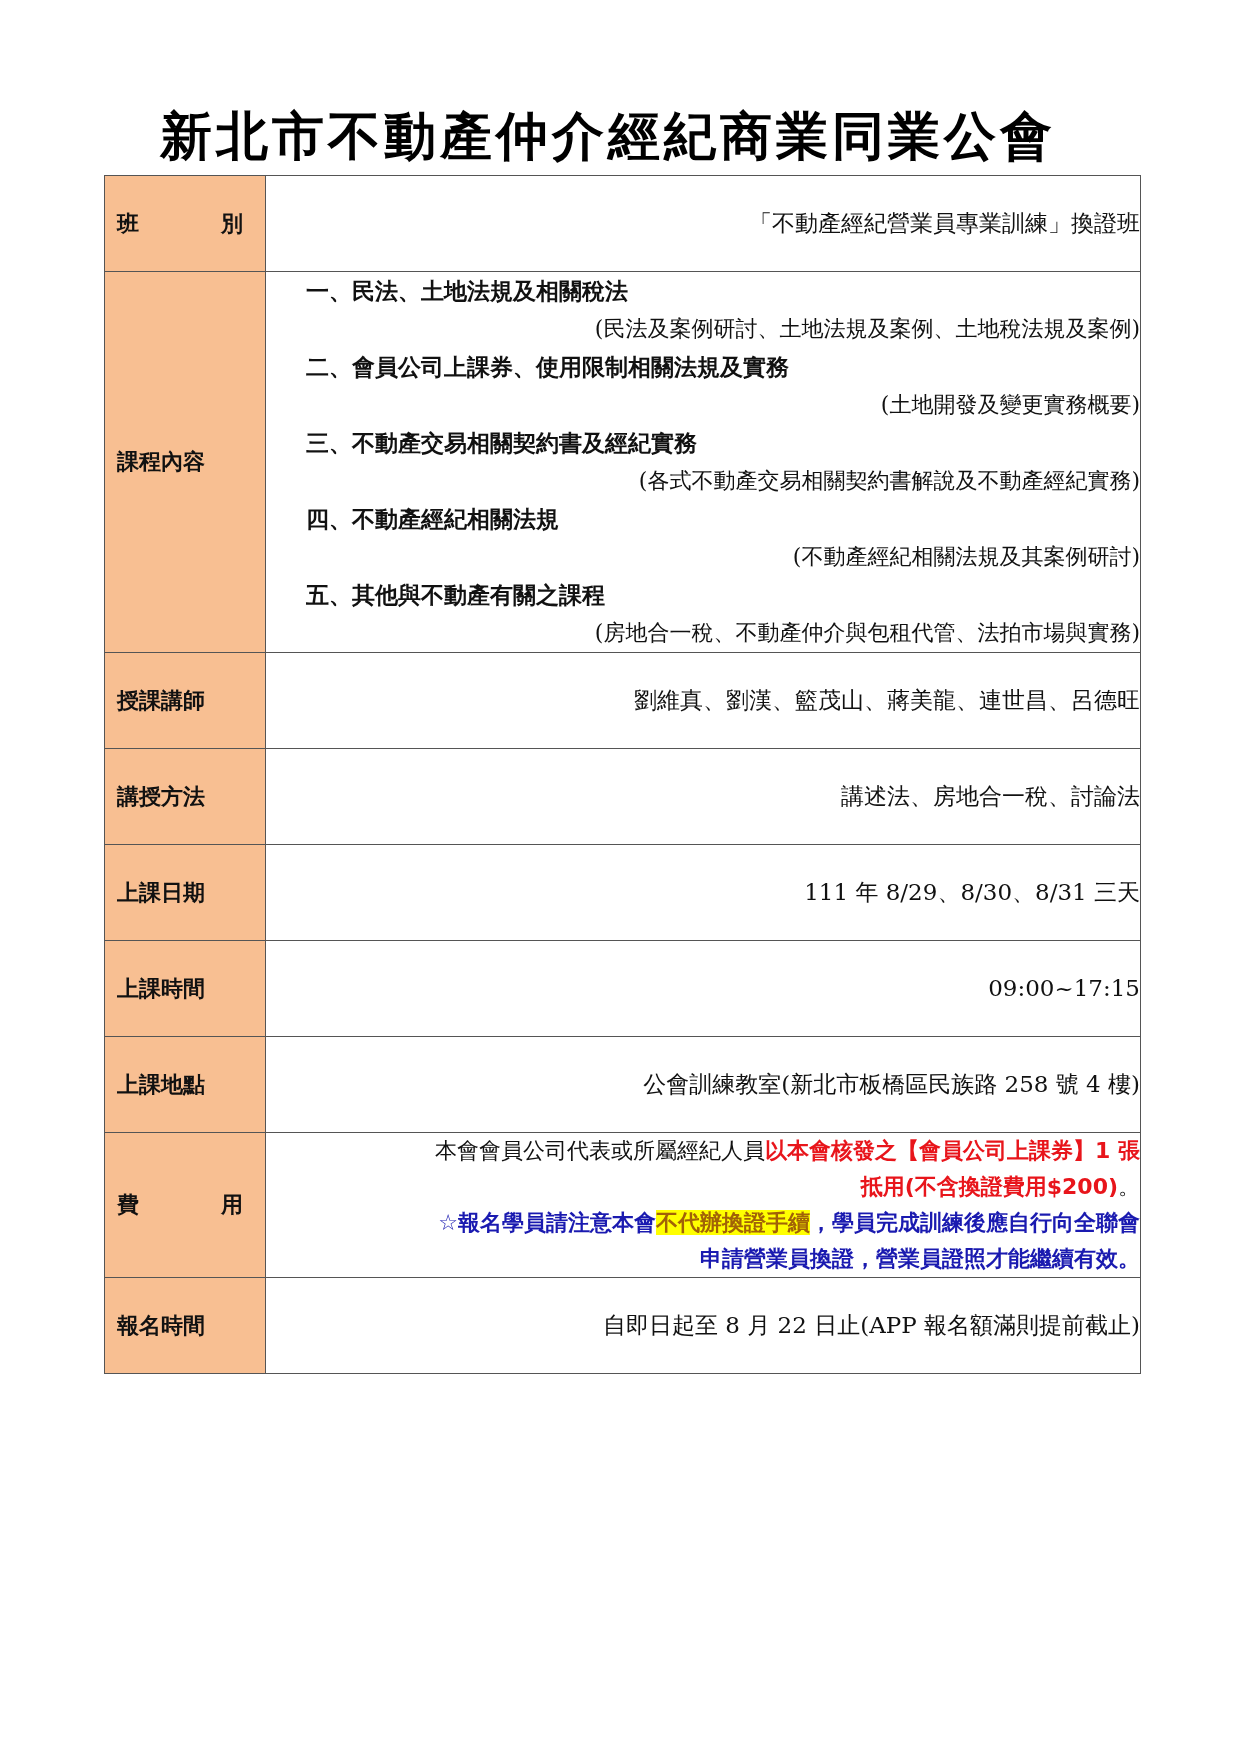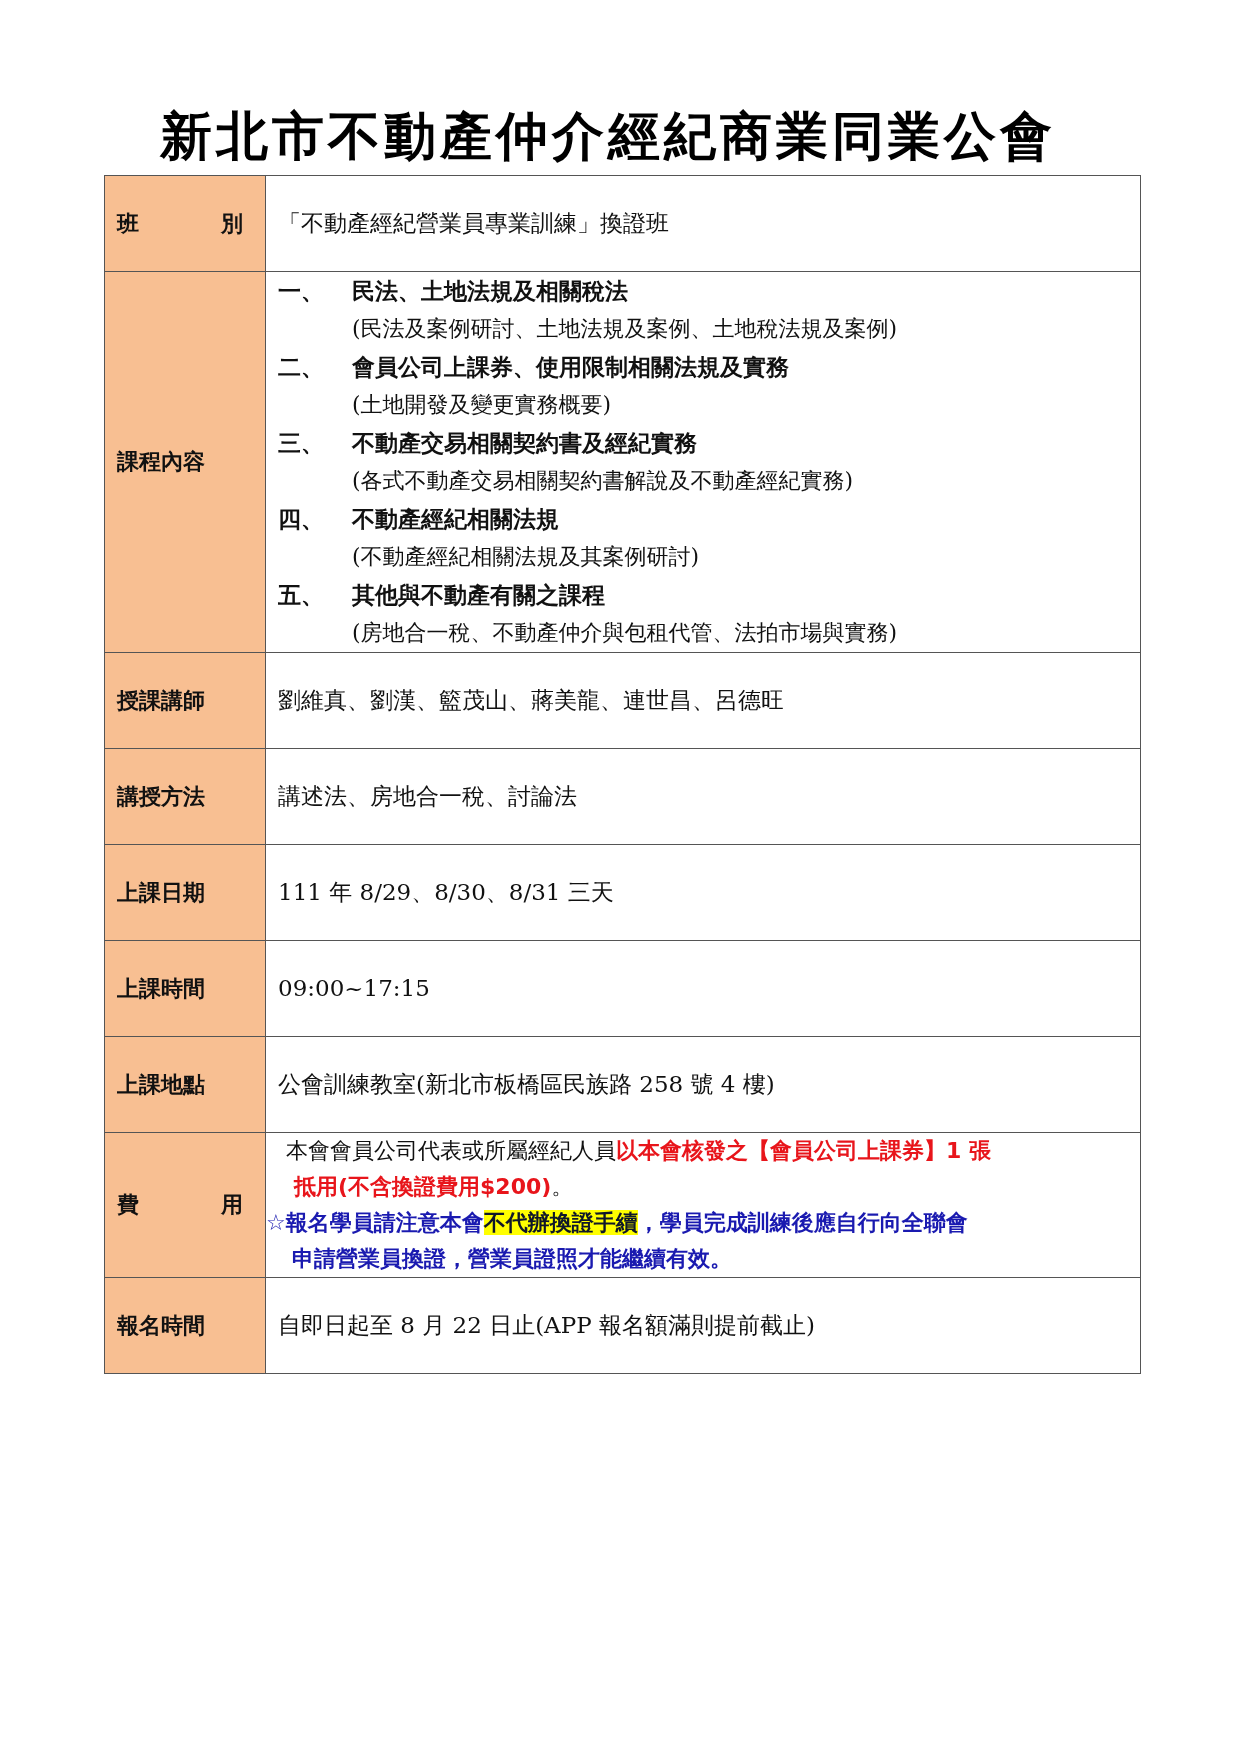--- a/index.html
+++ b/index.html
@@ -7,28 +7,28 @@
          font-family: "DejaVu Serif", "Liberation Serif", serif; color: #111; }
   .title { position: absolute; left: 0; width: 1216px; top: 104px; text-align: center;
            font-family: "DejaVu Sans", "Liberation Sans", sans-serif; font-weight: bold;
            font-size: 52px; letter-spacing: 4px; line-height: 64px; color: #000; }
   table.info { position: absolute; left: 104px; top: 175px; width: 1037px;
                border-collapse: collapse; table-layout: fixed; }
   table.info td { border: 1.5px solid #555; vertical-align: middle; padding: 0; }
   td.label { width: 148px; background: #f8bf92; font-weight: bold; font-size: 22px;
              padding-left: 12px !important; font-family: "DejaVu Sans", "Liberation Sans", sans-serif; }
   td.label .spread { display: flex; justify-content: space-between; padding-right: 22px; }
-  td.value { font-size: 23px; padding-left: 12px !important; line-height: 1.3; }
+  td.value { font-size: 23px; padding-left: 12px !important; line-height: 1.3; text-align: right; }
   .course-head { font-weight: bold; font-family: "DejaVu Sans", "Liberation Sans", sans-serif;
                  font-size: 23px; line-height: 38px; display: flex; }
   .course-head .num { width: 74px; display: inline-block; }
   .course-sub { padding-left: 74px; font-size: 22px; line-height: 38px; }
   .red { color: #e8151b; font-weight: bold; font-family: "DejaVu Sans", "Liberation Sans", sans-serif; }
   .blue { color: #1a1ab0; font-weight: bold; font-family: "DejaVu Sans", "Liberation Sans", sans-serif; }
-  .hl { background: #ffff00; color: #0f172a; }
+  .hl { background: #ffff00; color: #a16207; }
   .fee-line { line-height: 36px; font-size: 22px; }
 </style>
 </head>
 <body>
 
 <div class="title">新北市不動產仲介經紀商業同業公會</div>
 
 <table class="info">
   <tbody>
       <tr style="height:96px">

